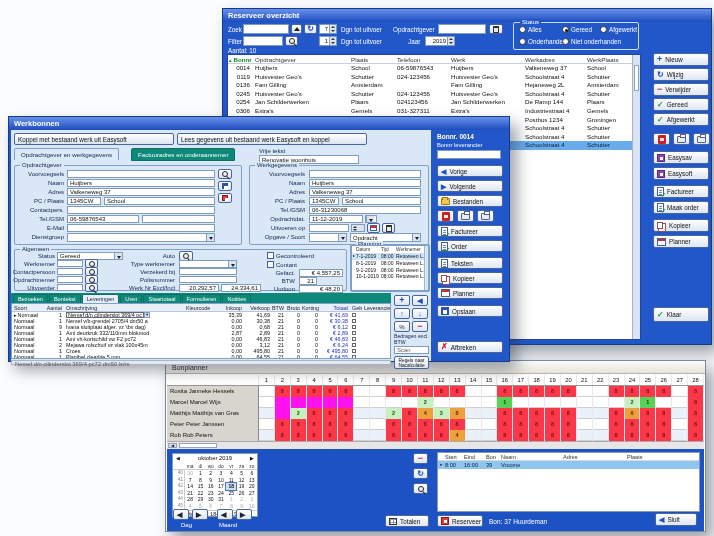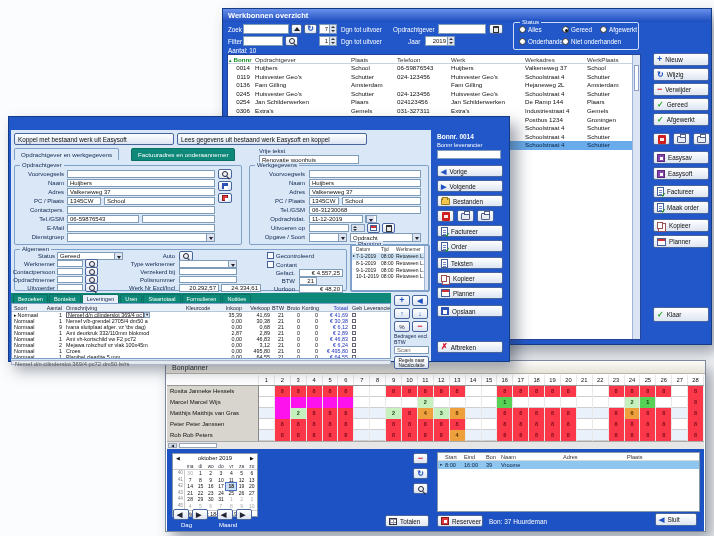--- a/index.html
+++ b/index.html
@@ -153,21 +153,21 @@
 .dc{overflow:hidden}
 .dmark{font-size:4.5px;text-align:center}
 .pbtn{position:absolute;left:246px;width:15px;height:11px;padding:0;justify-content:center}
 .fbtn{position:absolute;height:11px}
 .wlabel3{position:absolute;color:#fff;font-size:6px;white-space:nowrap}
 </style>
 </head>
 <body>
 
 <div class="window" id="w1">
-  <div class="titlebar"><span>Werkbonnen overzicht</span></div>
+  <div class="titlebar"><span>Reserveer overzicht</span></div>
 
   <span class="lb" style="left:5px;top:17px">Zoek</span>
   <input class="inp" style="left: 20px; top: 15px; width: 46px; height: 10px;" readonly="">
   <div class="btn center" style="left:68px;top:15px;width:11px;height:10px">
       <span class="i-up"></span>
     </div>
   <div class="btn center" style="left:81px;top:15px;width:13px;height:10px">
       <span class="i-ref">↻</span>
     </div>
   <div class="spin" style="left:96px;top:15px;width:18px">
@@ -395,20 +395,21 @@
       <span class="i-cal"></span>
       <span>Planner</span>
     </div>
   <div class="btn abtn" style="top:298px;height:15px">
       <span class="i-chk">✓</span>
       <span>Klaar</span>
     </div>
 </div>
 
 <div class="window" id="w2">
+  <div class="titlebar"><span>Werkbonnen</span></div>
   <div class="content"></div>
 
   <div class="btn" style="left:5px;top:16px;width:160px;height:12px">
       <span>Koppel met bestaand werk uit Easysoft</span>
     </div>
   <div class="btn" style="left:168px;top:16px;width:190px;height:12px">
       <span>Lees gegevens uit bestaand werk Easysoft en koppel</span>
     </div>
 
   <div class="mtab act" style="left:5px;top:31px"><span>Opdrachtgever en werkgegevens</span></div>

